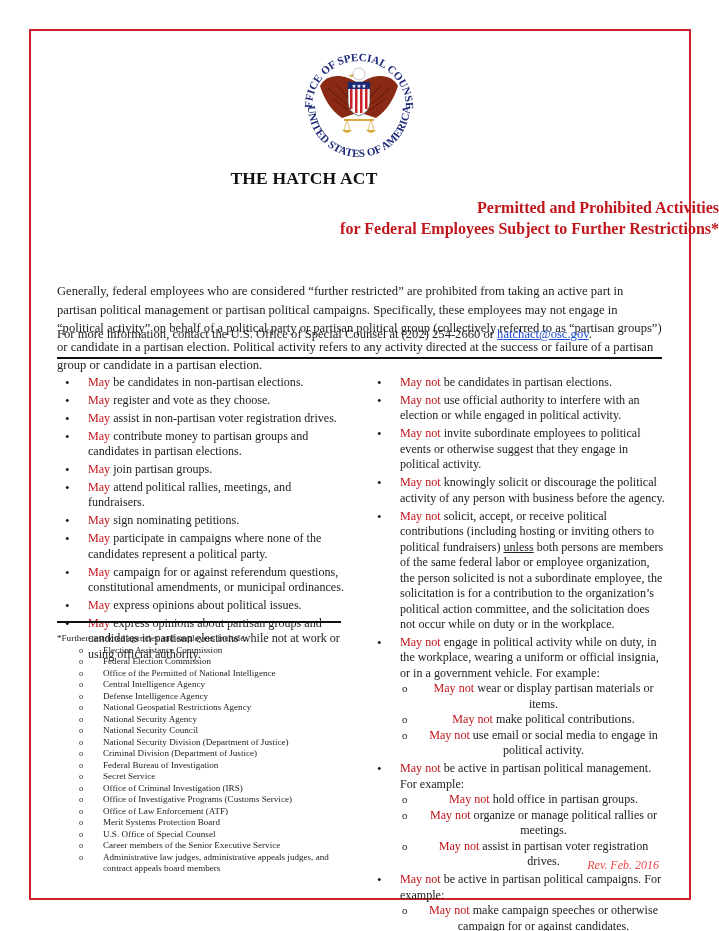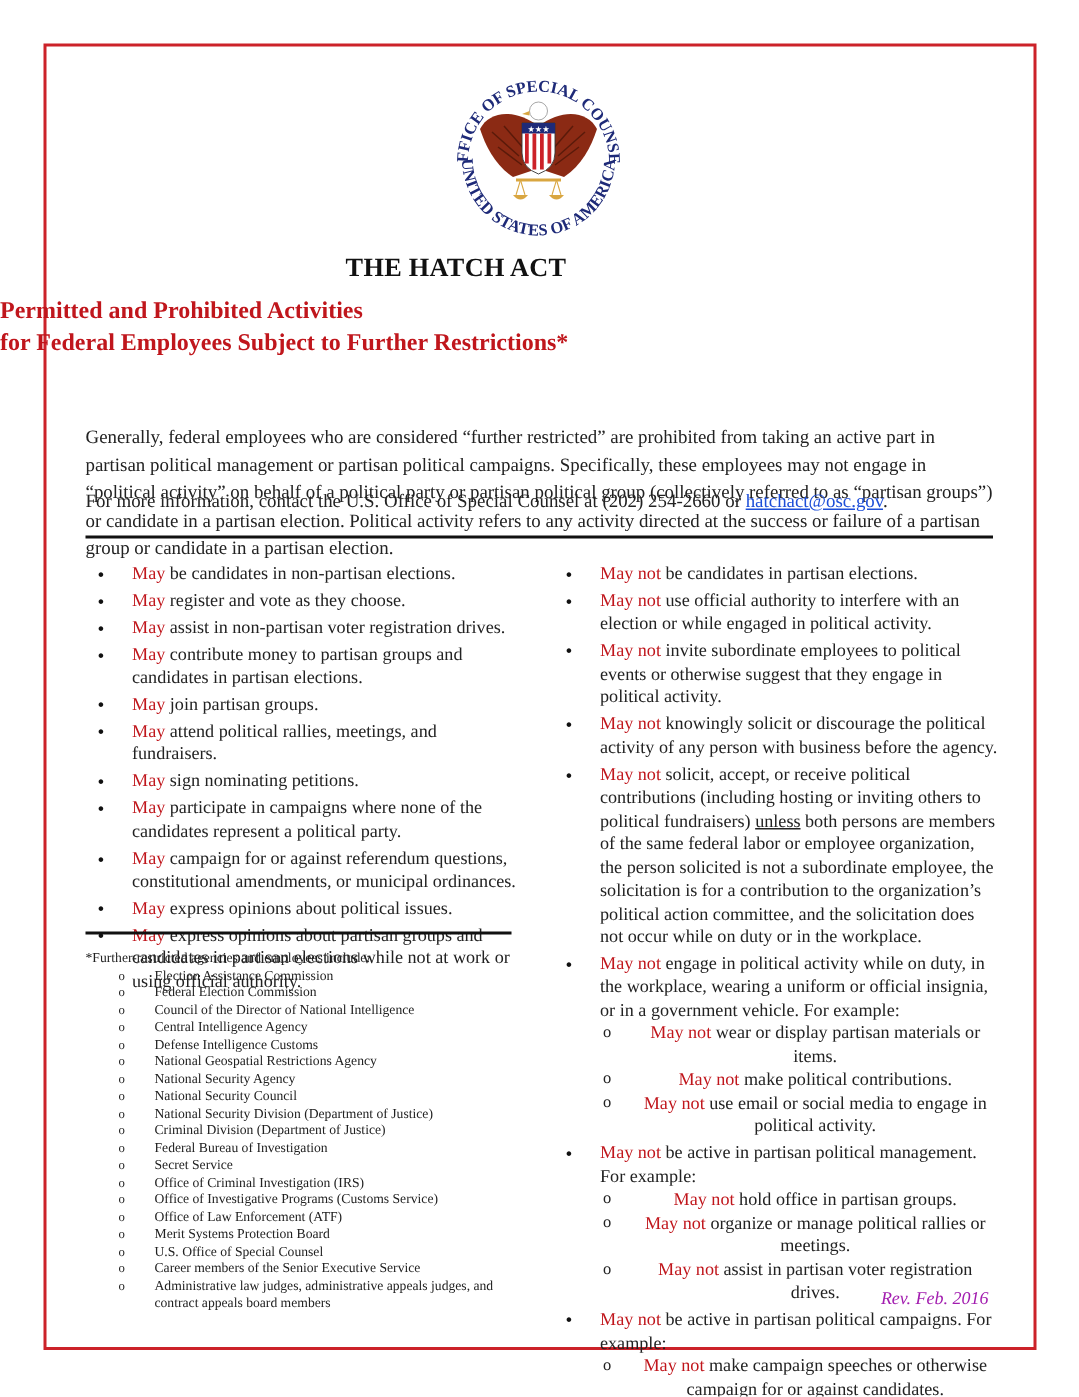--- a/index.html
+++ b/index.html
@@ -3,42 +3,42 @@
 <meta charset="utf-8">
 <style>
   html, body { margin: 0; padding: 0; background: #ffffff; }
   body { width: 719px; height: 931px; position: relative; overflow: hidden;
          font-family: "Liberation Serif", "DejaVu Serif", serif; color: #222; }
   .frame { position: absolute; left: 29px; top: 29px; width: 658px; height: 867px;
            border: 2px solid #cc2229; box-sizing: content-box; }
   .seal { position: absolute; left: 298px; top: 44px; width: 122px; height: 122px; }
   .title { position: absolute; left: 0; width: 608px; top: 168px; text-align: center;
            font-weight: bold; font-size: 17.5px; color: #111; letter-spacing: 0.2px; }
-  .subtitle { position: absolute; left: 0; width: 719px; top: 197px; text-align: left;
+  .subtitle { position: absolute; left: 0; width: 719px; top: 197px; text-align: right;
               font-weight: bold; font-size: 16px; line-height: 21px; color: #c0161c; }
   .intro { position: absolute; left: 57px; top: 246px; width: 608px; font-size: 12.6px;
            line-height: 18.5px; color: #222; margin-top: 36px; }
   .contact { position: absolute; left: 57px; top: 327px; width: 608px; font-size: 12.6px; color: #222; }
   .contact a { color: #1d4ed8; text-decoration: underline; }
   .rule-top { position: absolute; left: 57px; top: 357px; width: 605px; height: 2px; background: #111; }
   .rule-left { position: absolute; left: 57px; top: 621px; width: 284px; height: 2px; background: #111; }
   .red { color: #c0161c; }
   ul.main { list-style: none; margin: 0; padding: 0; }
   ul.main > li { position: relative; padding-left: 25px; font-size: 12.1px; line-height: 15.5px; margin-bottom: 2.4px; }
   ul.main > li::before { content: "\2022"; position: absolute; left: 2px; top: 0; font-size: 13px; color: #111; }
   .col-left { position: absolute; left: 63px; top: 375px; width: 282px; }
   .col-right { position: absolute; left: 375px; top: 375px; width: 290px; }
   ul.sub { list-style: none; margin: 0; padding: 0; }
   ul.sub > li { position: relative; padding-left: 22px; font-size: 12.1px; line-height: 15.5px; text-align: center; }
   ul.sub > li::before { content: "o"; position: absolute; left: 2px; top: 0; font-size: 11px; color: #222; }
   .footnote { position: absolute; left: 57px; top: 633px; width: 290px; font-size: 9.1px; line-height: 11.5px; color: #222; }
   .footnote ul { list-style: none; margin: 0; padding: 0; }
   .footnote li { position: relative; padding-left: 46px; }
   .footnote li::before { content: "o"; position: absolute; left: 22px; top: 0; font-size: 8.5px; }
-  .rev { position: absolute; right: 60px; top: 858px; font-style: italic; font-size: 12px; color: #a21caf; }
+  .rev { position: absolute; right: 60px; top: 858px; font-style: italic; font-size: 12px; color: #ef4444; }
   u { text-decoration: underline; }
 </style>
 </head>
 <body>
 
 <div class="frame"></div>
 
 <svg class="seal" viewBox="0 0 122 122">
   <defs>
     <path id="arcTop" d="M 14 64 A 47 47 0 0 1 108 64"></path>
@@ -104,23 +104,23 @@
     </ul>
 </div>
 
 <div class="rule-left"></div>
 
 <div class="footnote">
   <div>*Further-restricted agencies and employees include:</div>
   <ul id="agency-list">
       <li>Election Assistance Commission</li>
       <li>Federal Election Commission</li>
-      <li>Council of the Director of National Intelligence</li>
+      <li>Office of the Permitted of National Intelligence</li>
       <li>Central Intelligence Agency</li>
-      <li>Defense Intelligence Customs</li>
+      <li>Defense Intelligence Agency</li>
       <li>National Geospatial Restrictions Agency</li>
       <li>National Security Agency</li>
       <li>National Security Council</li>
       <li>National Security Division (Department of Justice)</li>
       <li>Criminal Division (Department of Justice)</li>
       <li>Federal Bureau of Investigation</li>
       <li>Secret Service</li>
       <li>Office of Criminal Investigation (IRS)</li>
       <li>Office of Investigative Programs (Customs Service)</li>
       <li>Office of Law Enforcement (ATF)</li>

